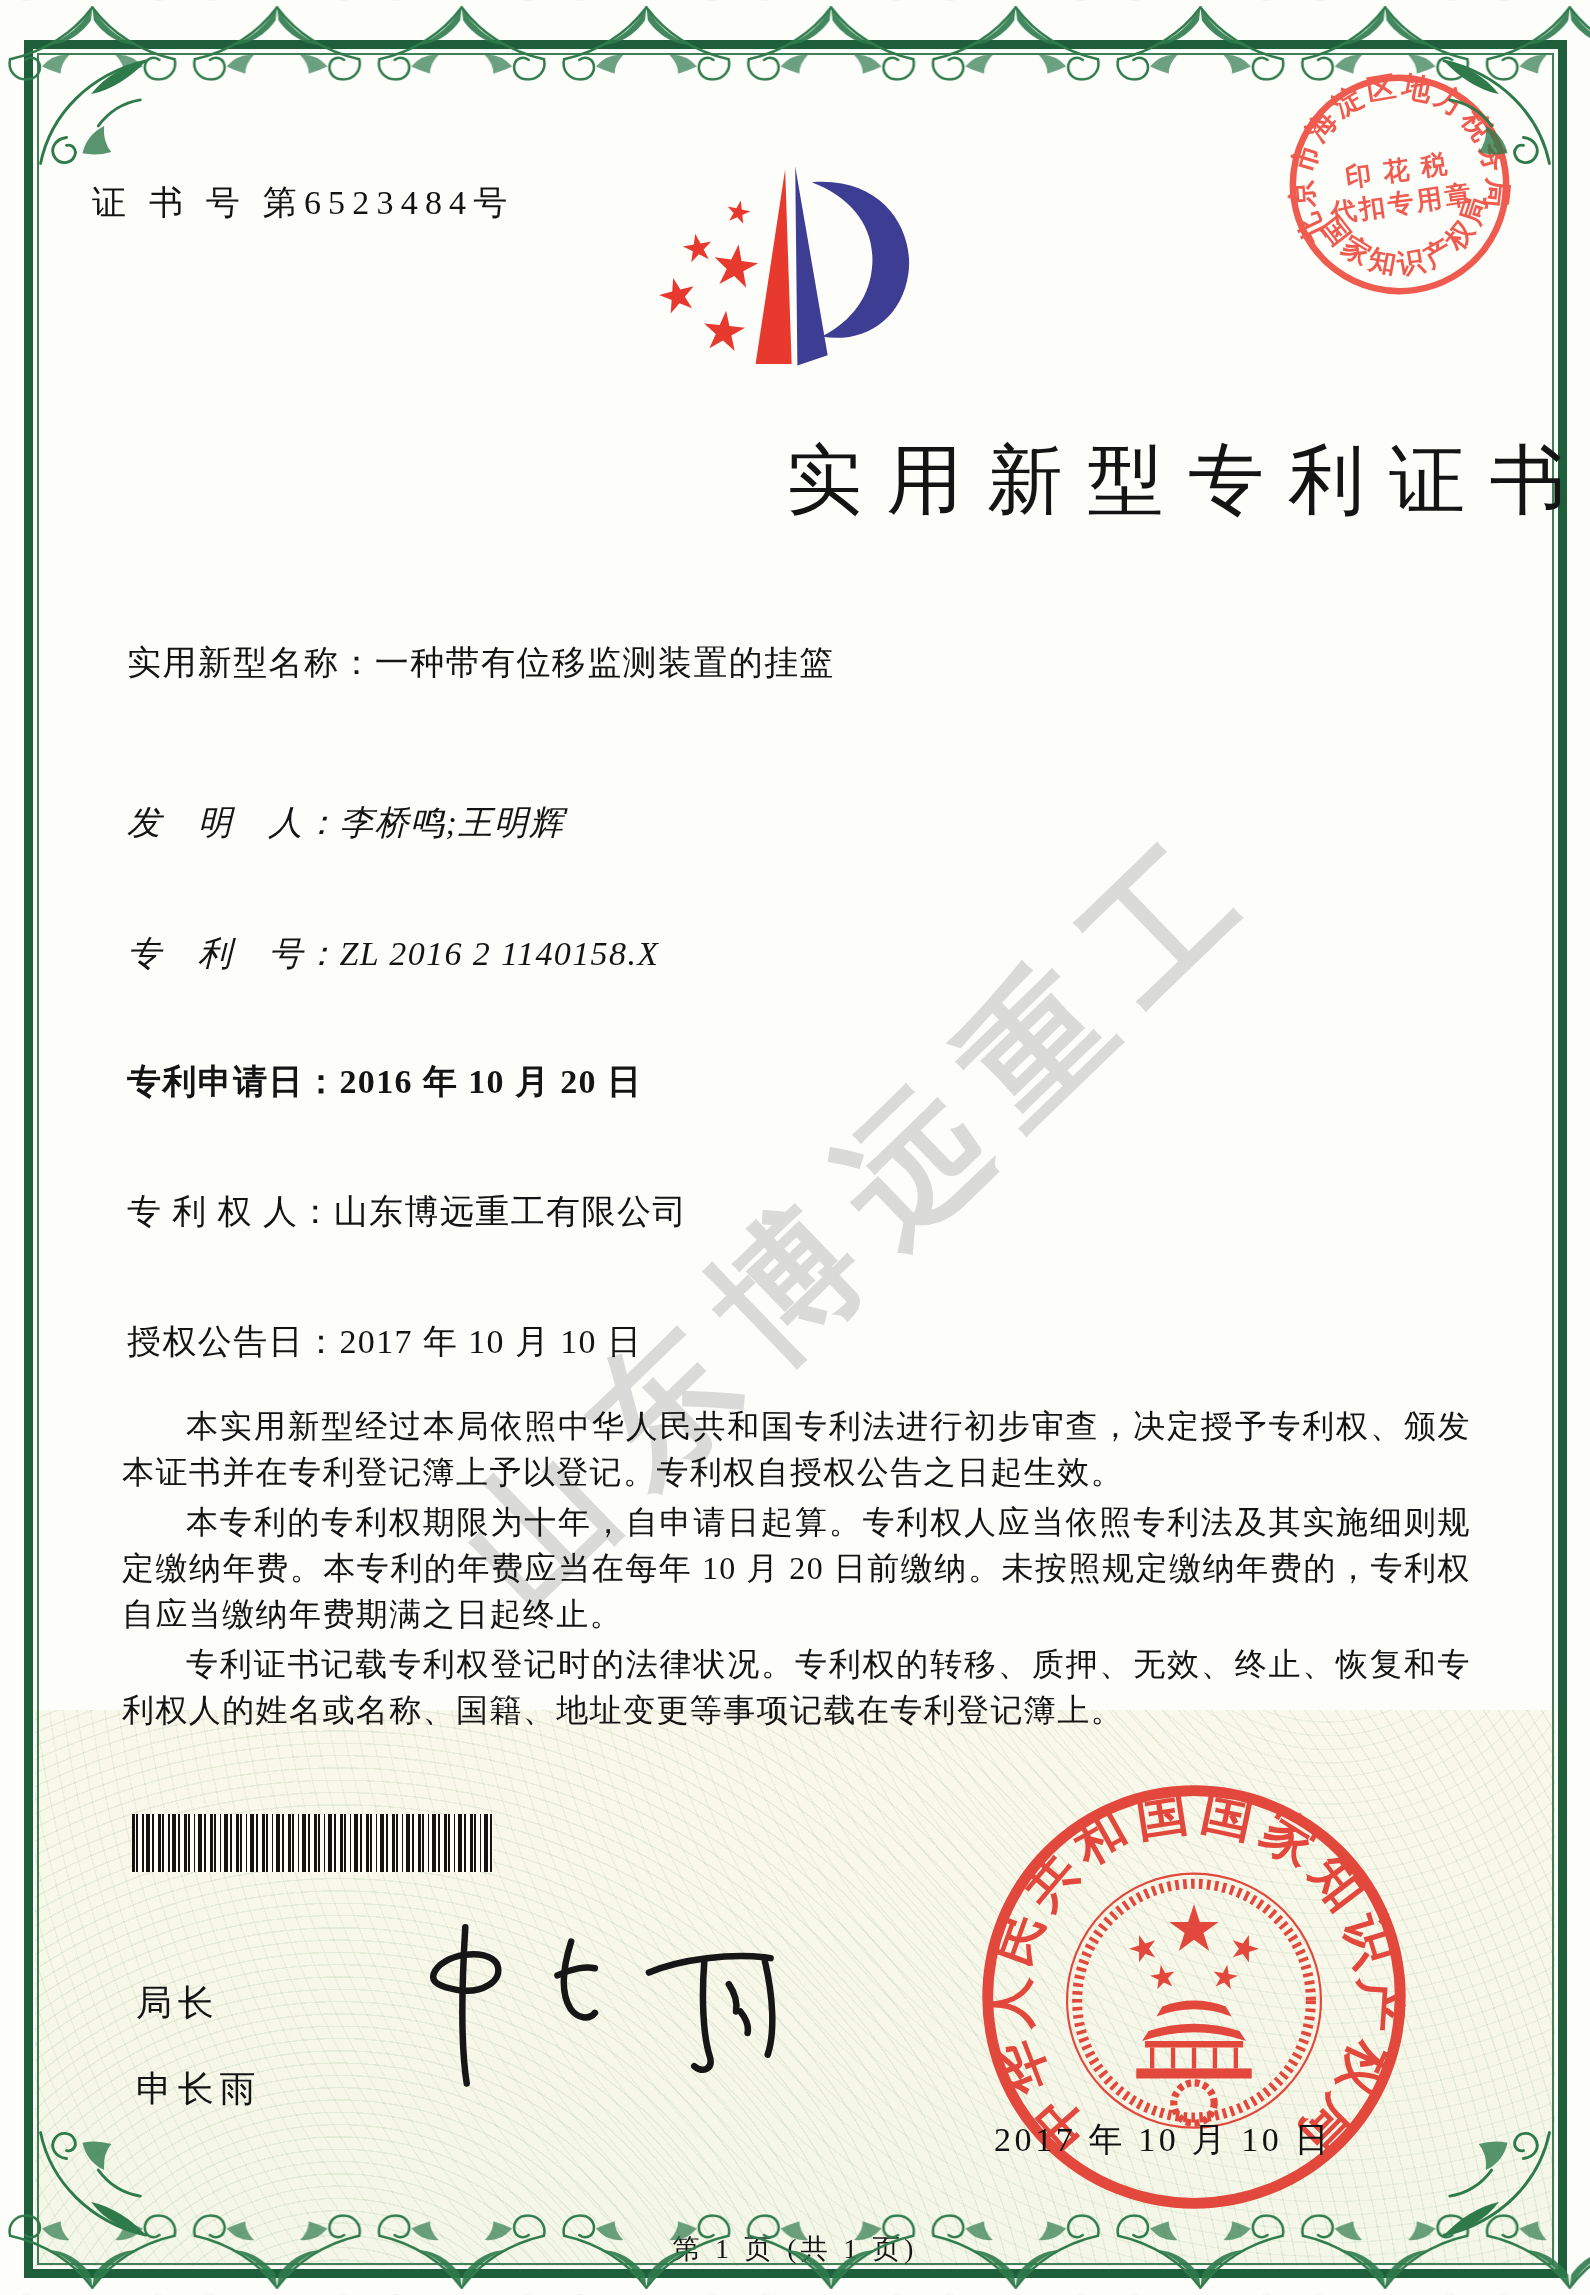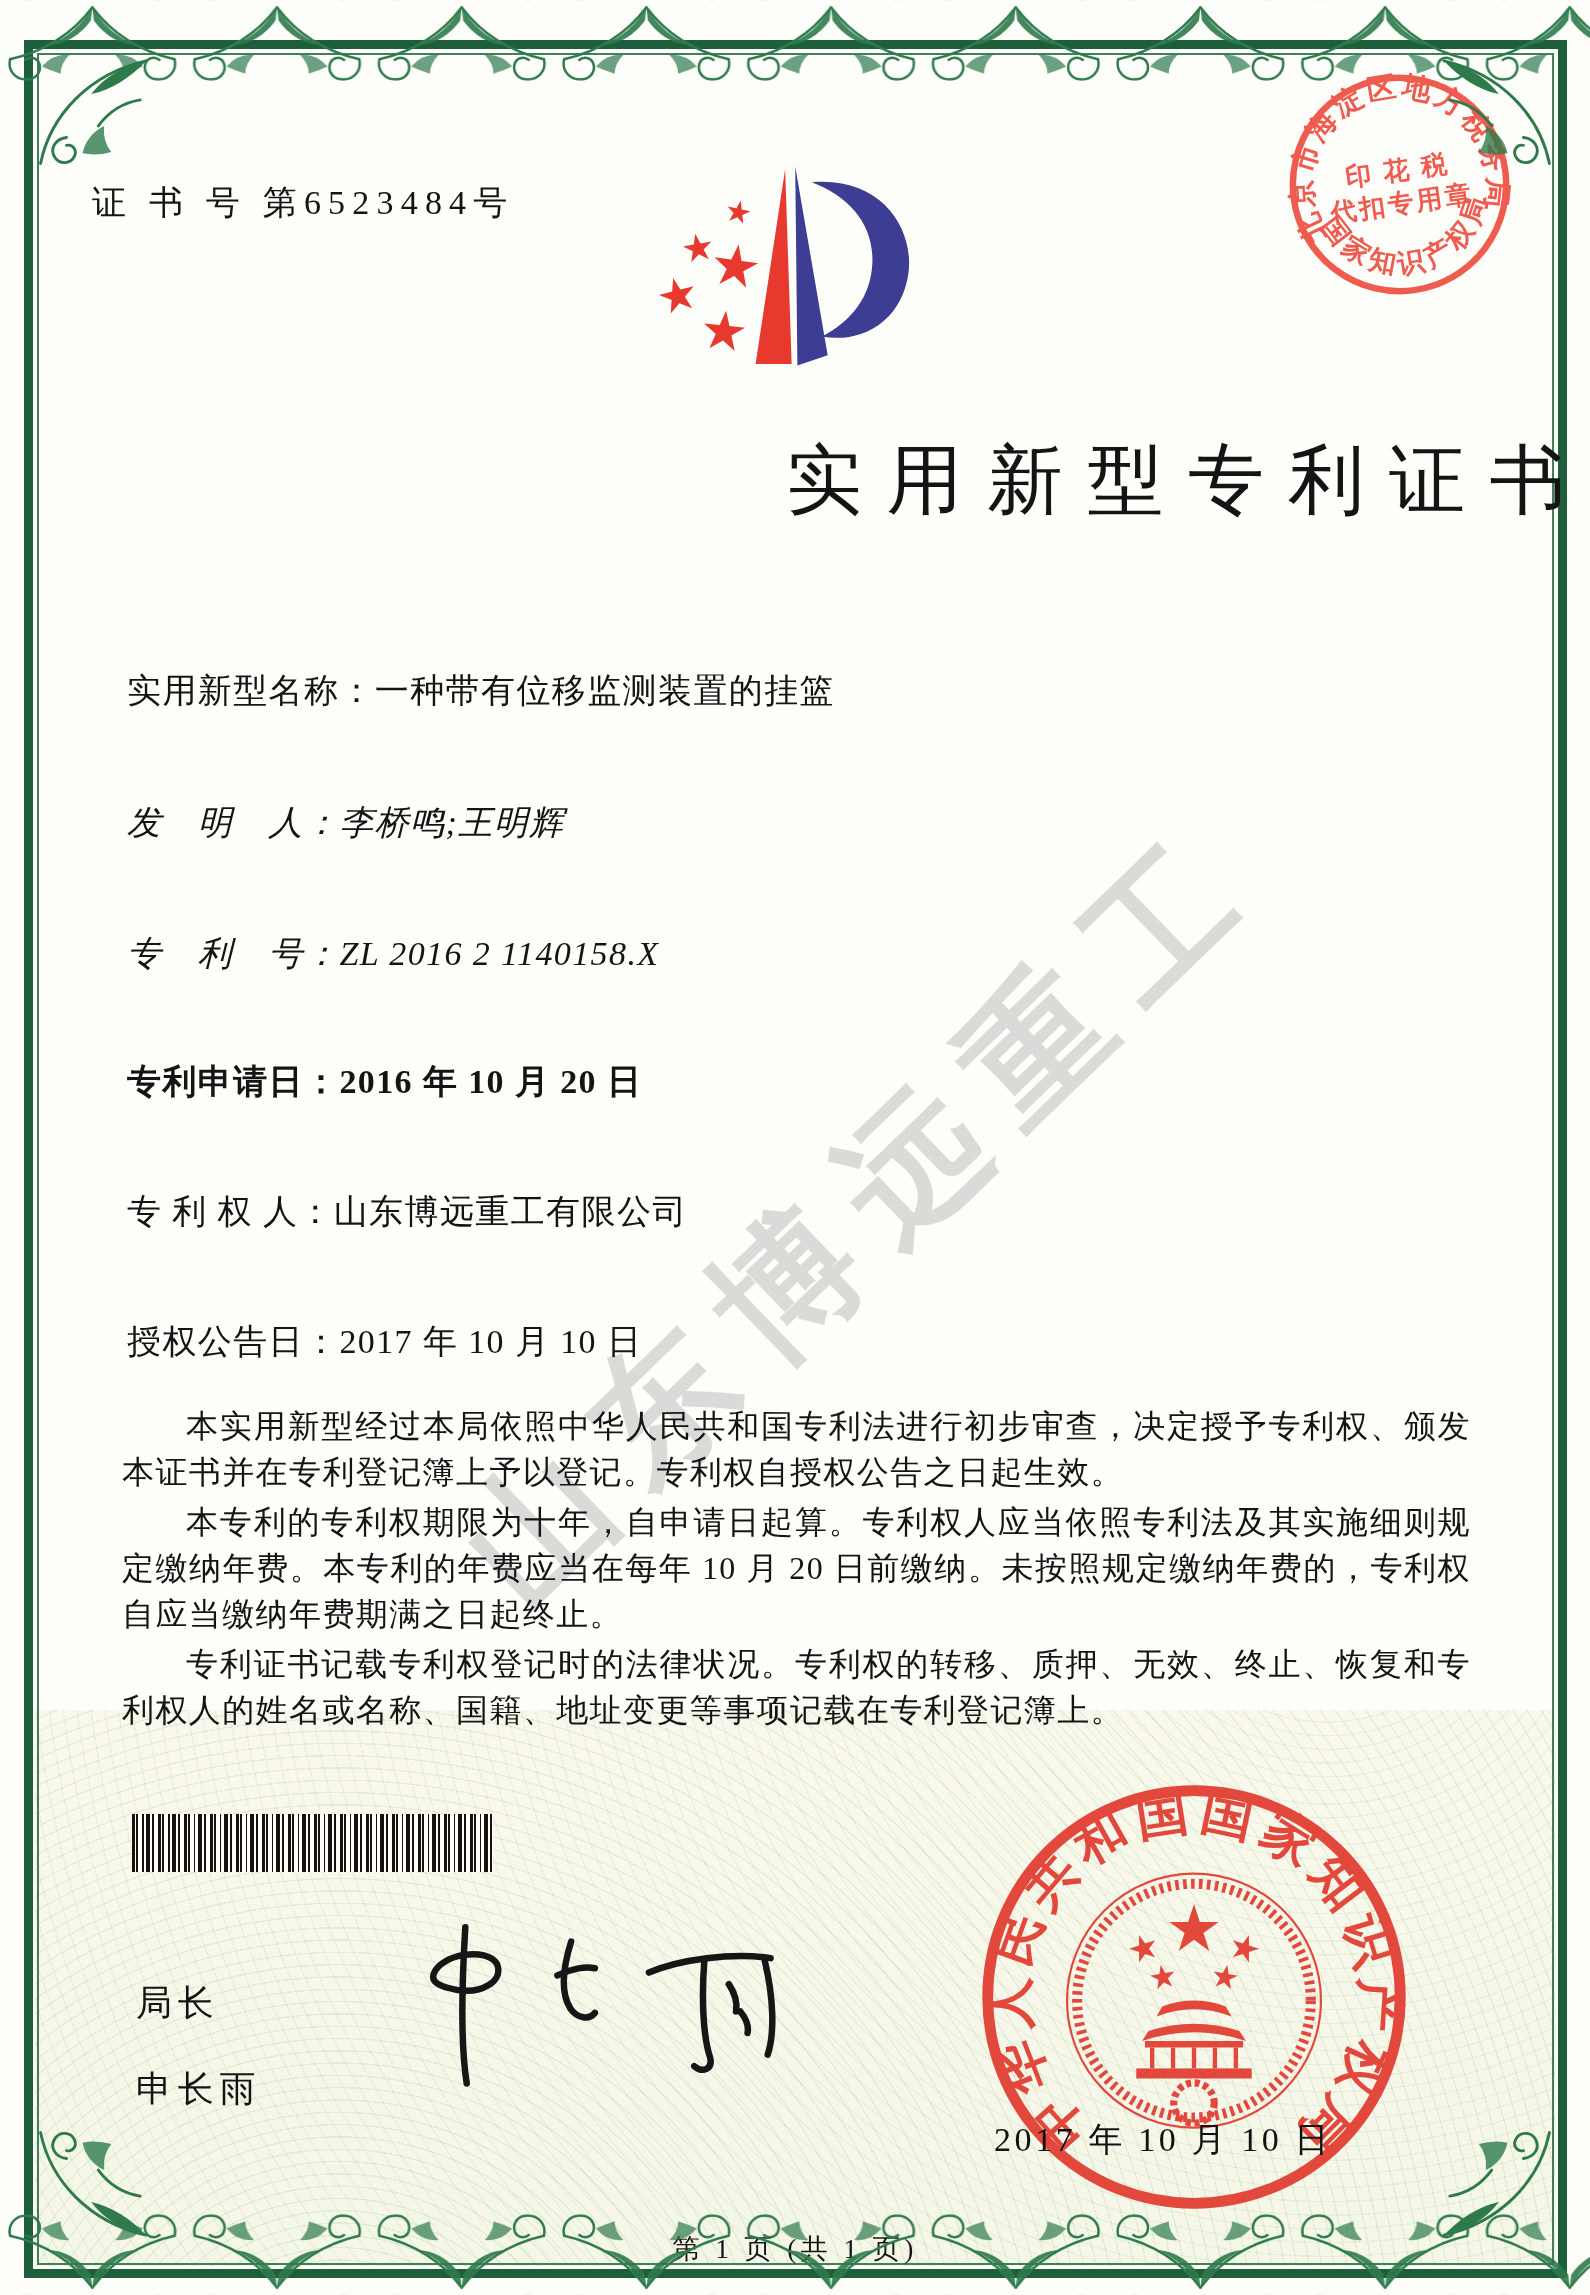--- a/index.html
+++ b/index.html
@@ -28,21 +28,21 @@
   .corner.br { right:29px; top:2121px; transform:scale(-1,-1); }
 
   .cert-no { position:absolute; left:92px; top:180px; font-size:34px; letter-spacing:7.2px;
              z-index:3; white-space:nowrap; }
   .logo { position:absolute; left:646px; top:139px; z-index:3; }
   .tax-stamp { position:absolute; left:1286px; top:71px; z-index:3; transform:rotate(-8deg); opacity:0.92; }
   .doc-title { position:absolute; left:0; right:0; top:430px; text-align:right;
                font-size:76px; font-weight:normal; letter-spacing:24.5px; padding-left:24.5px;
                z-index:3; }
   .row { position:absolute; left:127px; font-size:34px; letter-spacing:1.4px; white-space:nowrap; z-index:3; }
-  .row-1 { top:668px; } .row-2 { top:800px;font-style:italic; } .row-3 { top:931px;font-style:italic; }
+  .row-1 { top:640px; } .row-2 { top:800px;font-style:italic; } .row-3 { top:931px;font-style:italic; }
   .row-4 { top:1059px;font-weight:bold; } .row-5 { top:1189px; } .row-6 { top:1319px; }
   .body-text { position:absolute; left:118px; top:1399px; width:1357px; z-index:3;
                font-size:32px; line-height:46px; letter-spacing:1.4px; text-align:justify; }
   .body-text p { margin:4px; text-indent:2em; }
   .barcode { position:absolute; left:132px; top:1814px; width:361px; height:58px; z-index:3;
     background:repeating-linear-gradient(90deg,
       #151210 0 2.9px,#fffdf5 2.9px 4.3px,#151210 4.3px 5.8px,#fffdf5 5.8px 10px,
       #151210 10px 11.5px,#fffdf5 11.5px 13.7px,#151210 13.7px 18px,#fffdf5 18px 20px,
       #151210 20px 21.6px,#fffdf5 21.6px 26px); }
   .director-label { position:absolute; left:136px; top:1979px; font-size:36px; letter-spacing:5.8px; z-index:3; }

